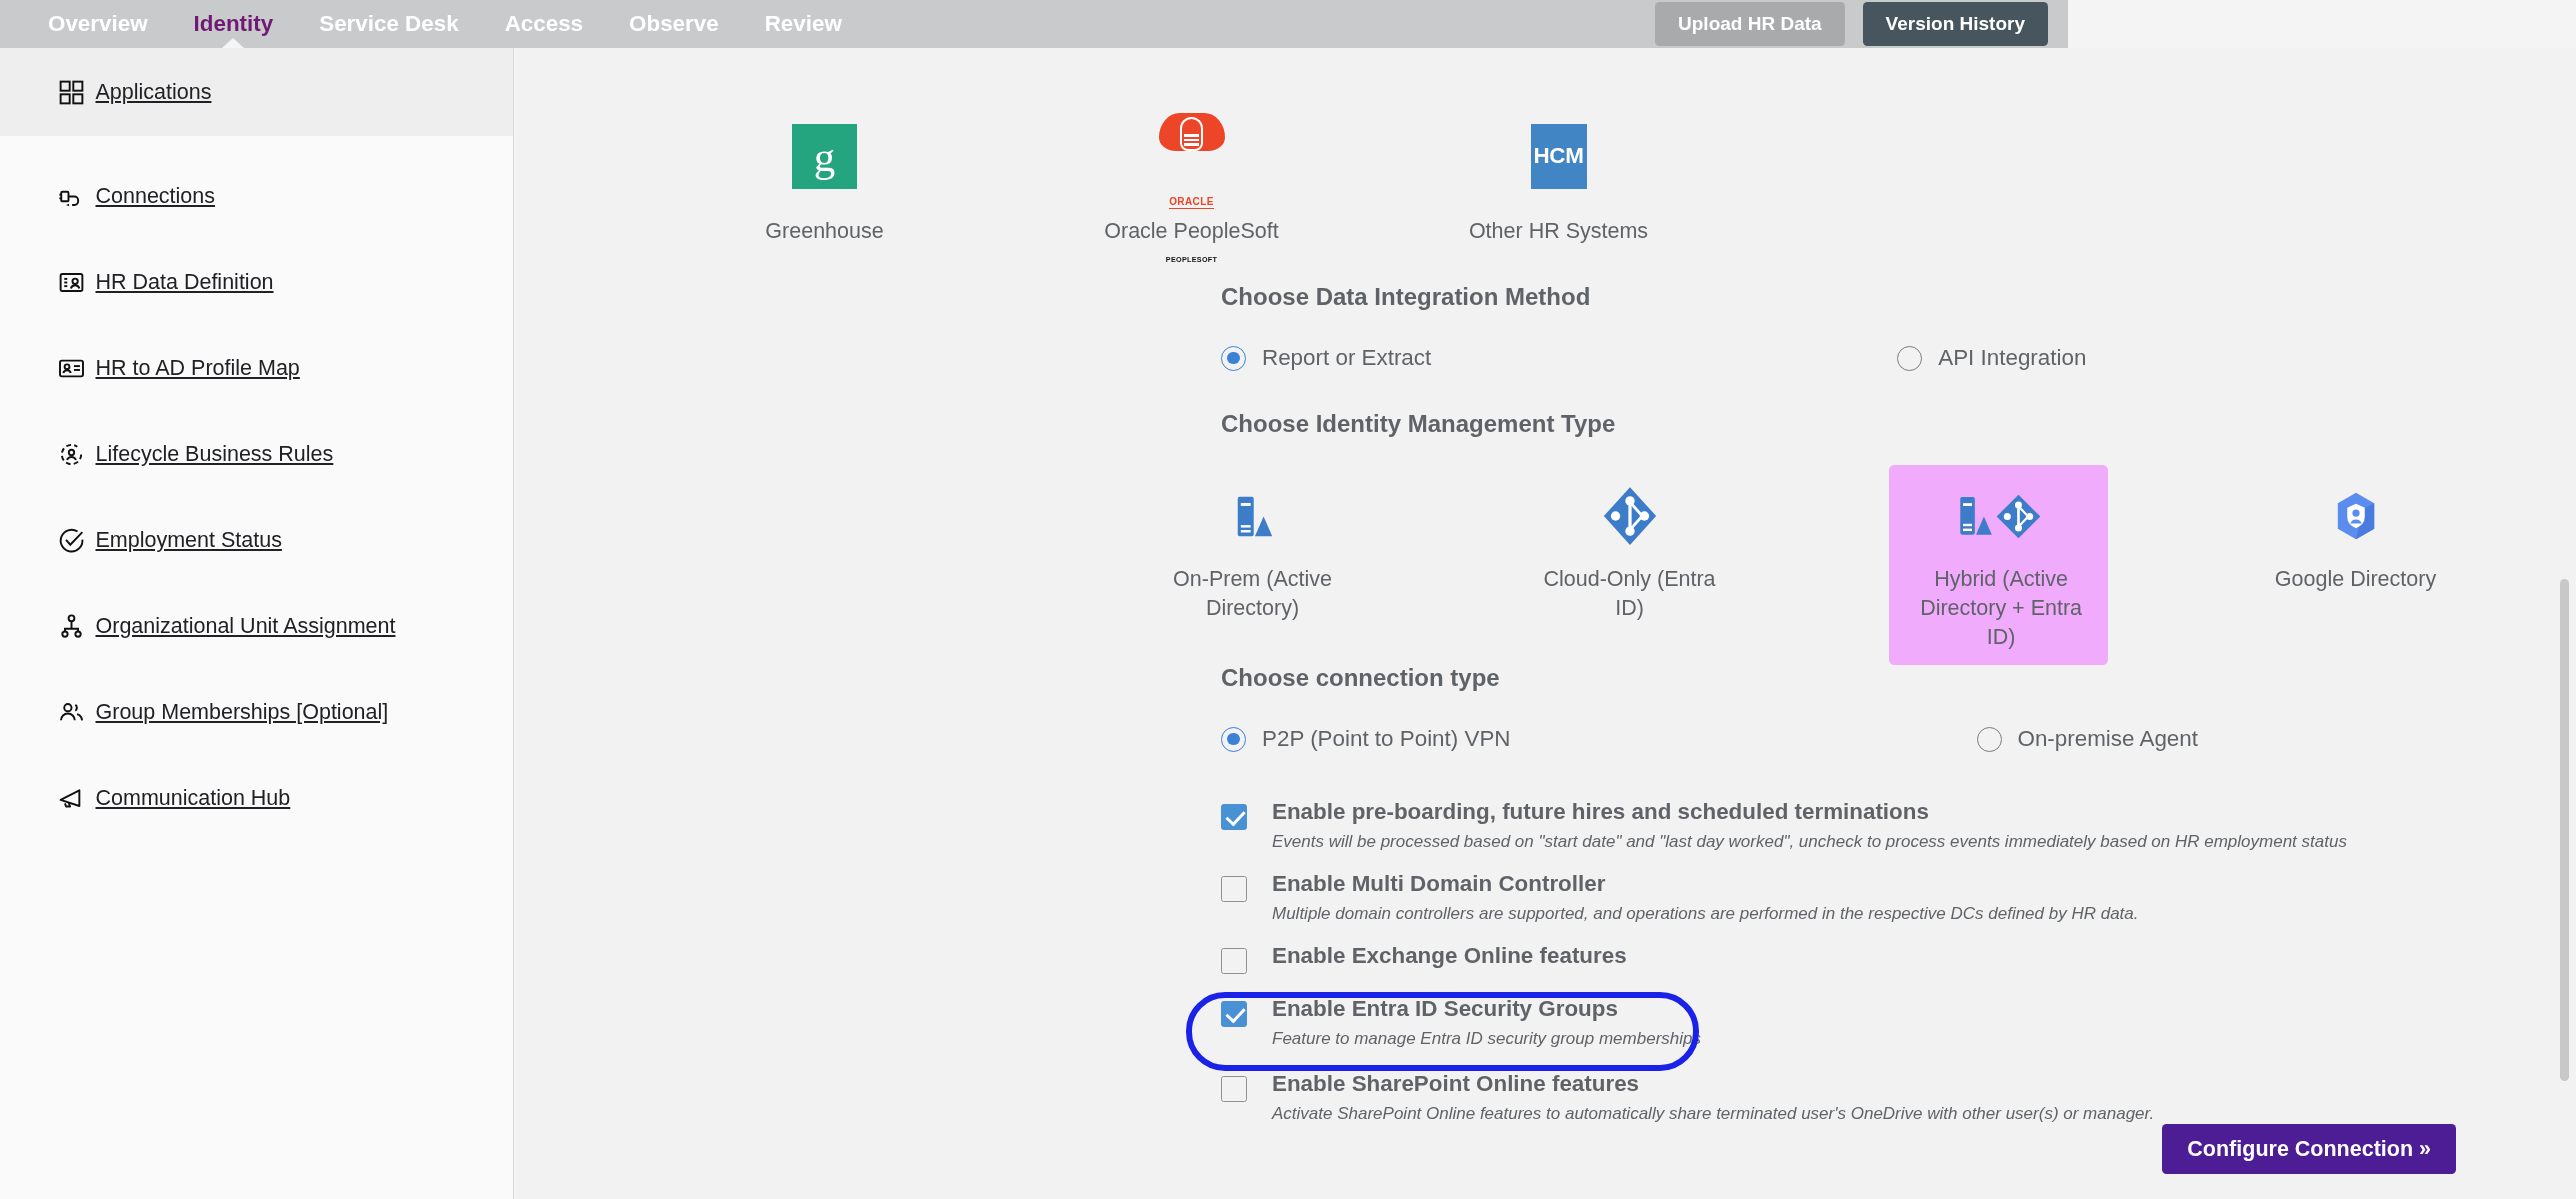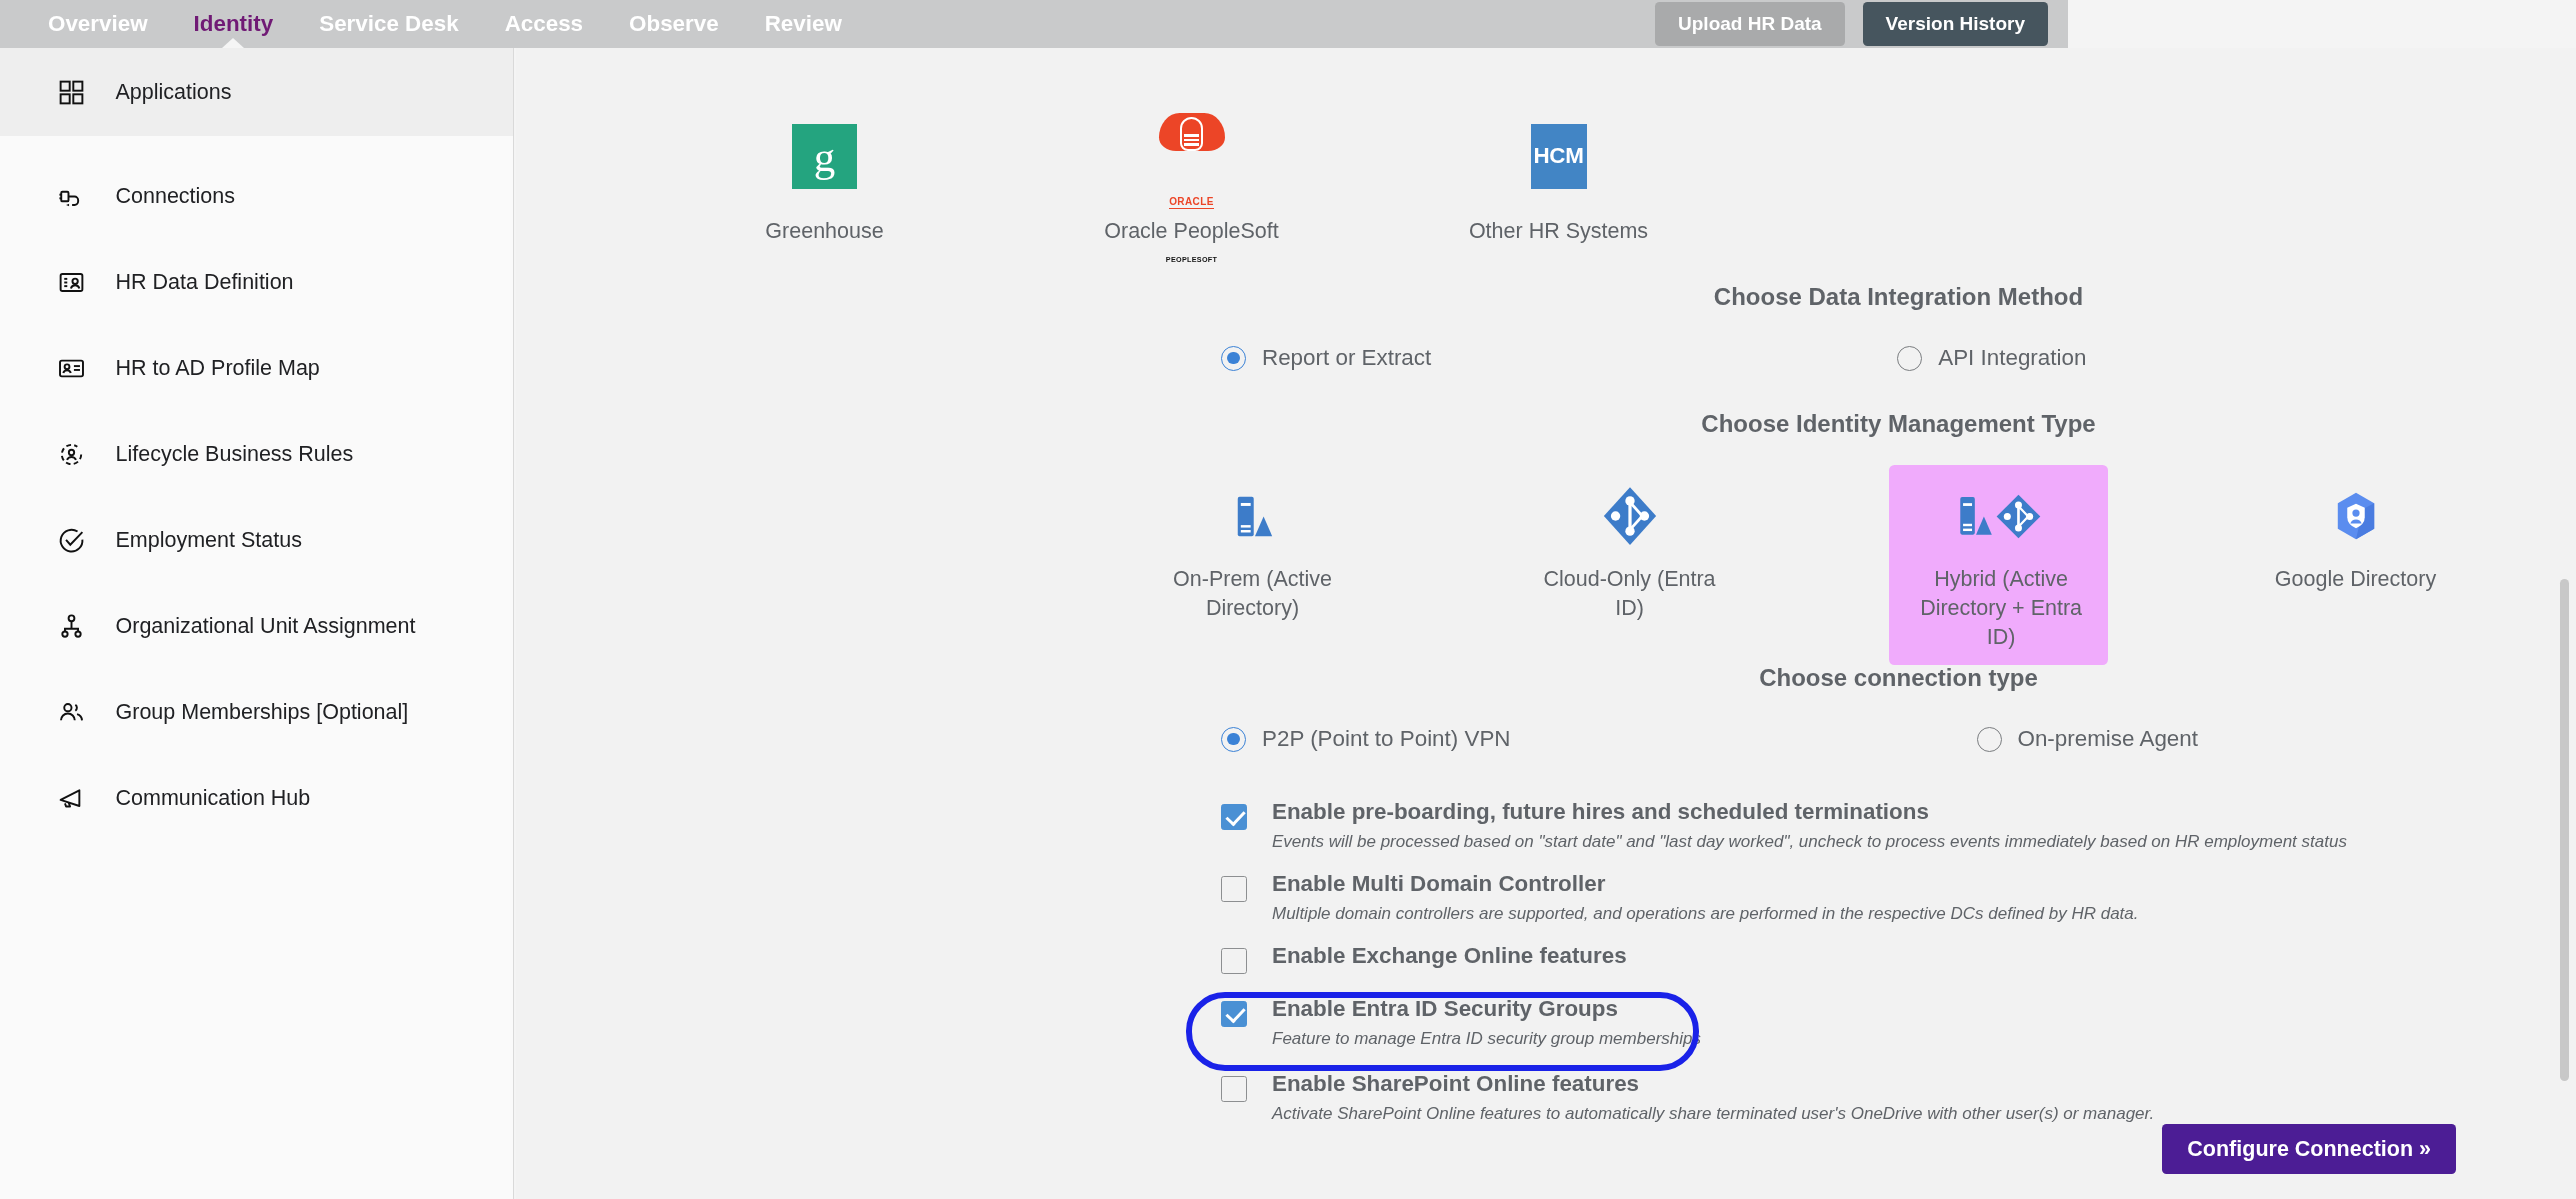--- a/index.html
+++ b/index.html
@@ -47,23 +47,23 @@
   }
 
   
   .sidebar {
     position: absolute; top: 48px; left: 0;
     width: 514px; height: 1151px;
     background: #fafafa;
     border-right: 1.8px solid #d9d9d9;
   }
   .side-item {
-    display: flex; align-items: center; gap: 29px;
+    display: flex; align-items: center; gap: 9px;
     padding: 0 0 0 56px; height: 52px; cursor: pointer;
-    font-size: 21.5px; color: #202124;
+    font-size: 21.5px; color: #202124; text-decoration: underline;
   }
   .side-item.active { background: #eeeeee; height: 88px; }
   .side-item .s-ico { width: 30.5px; height: 30.5px; flex: 0 0 30.5px;
     display:flex; align-items:center; justify-content:center; }
   .side-item .s-ico svg { width: 29px; height: 29px; display:block; }
   .side-label { white-space: nowrap; }
   .side-gap { height: 34px; }
 
   
   .main {
@@ -109,21 +109,21 @@
   .oracle-sub { font-size: 7.2px; color: #111; font-weight: bold; letter-spacing: 0.3px; margin-top:1.8px; }
   .logo-hcm {
     width: 56px; height: 65px; background: #4285c5;
     display:flex; align-items:center; justify-content:center;
     color:#fff; font-size:22.4px; font-weight:bold; letter-spacing:-0.4px;
   }
 
   
   .sec-title {
     font-size: 24px; font-weight: bold; color: #5f6368;
-    padding-left: 705px; margin-top: 0; text-align: center;
+    padding-left: 705px; margin-top: 0;
   }
   .sec-title.t1 { margin-top: 39px; }
 
   
   .radio-row { display: flex; padding-left: 705px; margin-top: 34px; }
   .radio-item { display: flex; align-items: center; gap: 16px; cursor: pointer; }
   .radio-item.r2 { margin-left: 466px; }
   .radio {
     width: 25px; height: 25px; border-radius: 50%;
     border: 1.8px solid #7a7d80; background: #f2f2f2;

